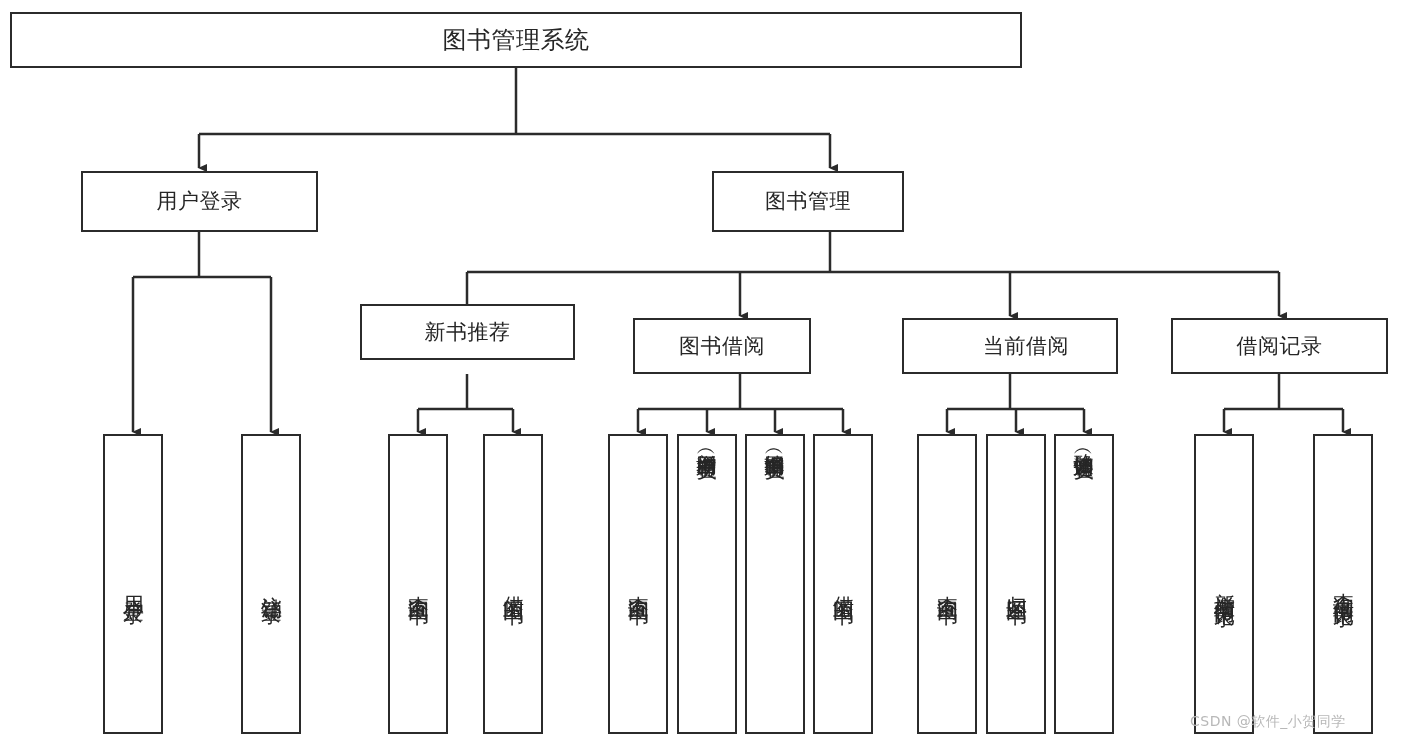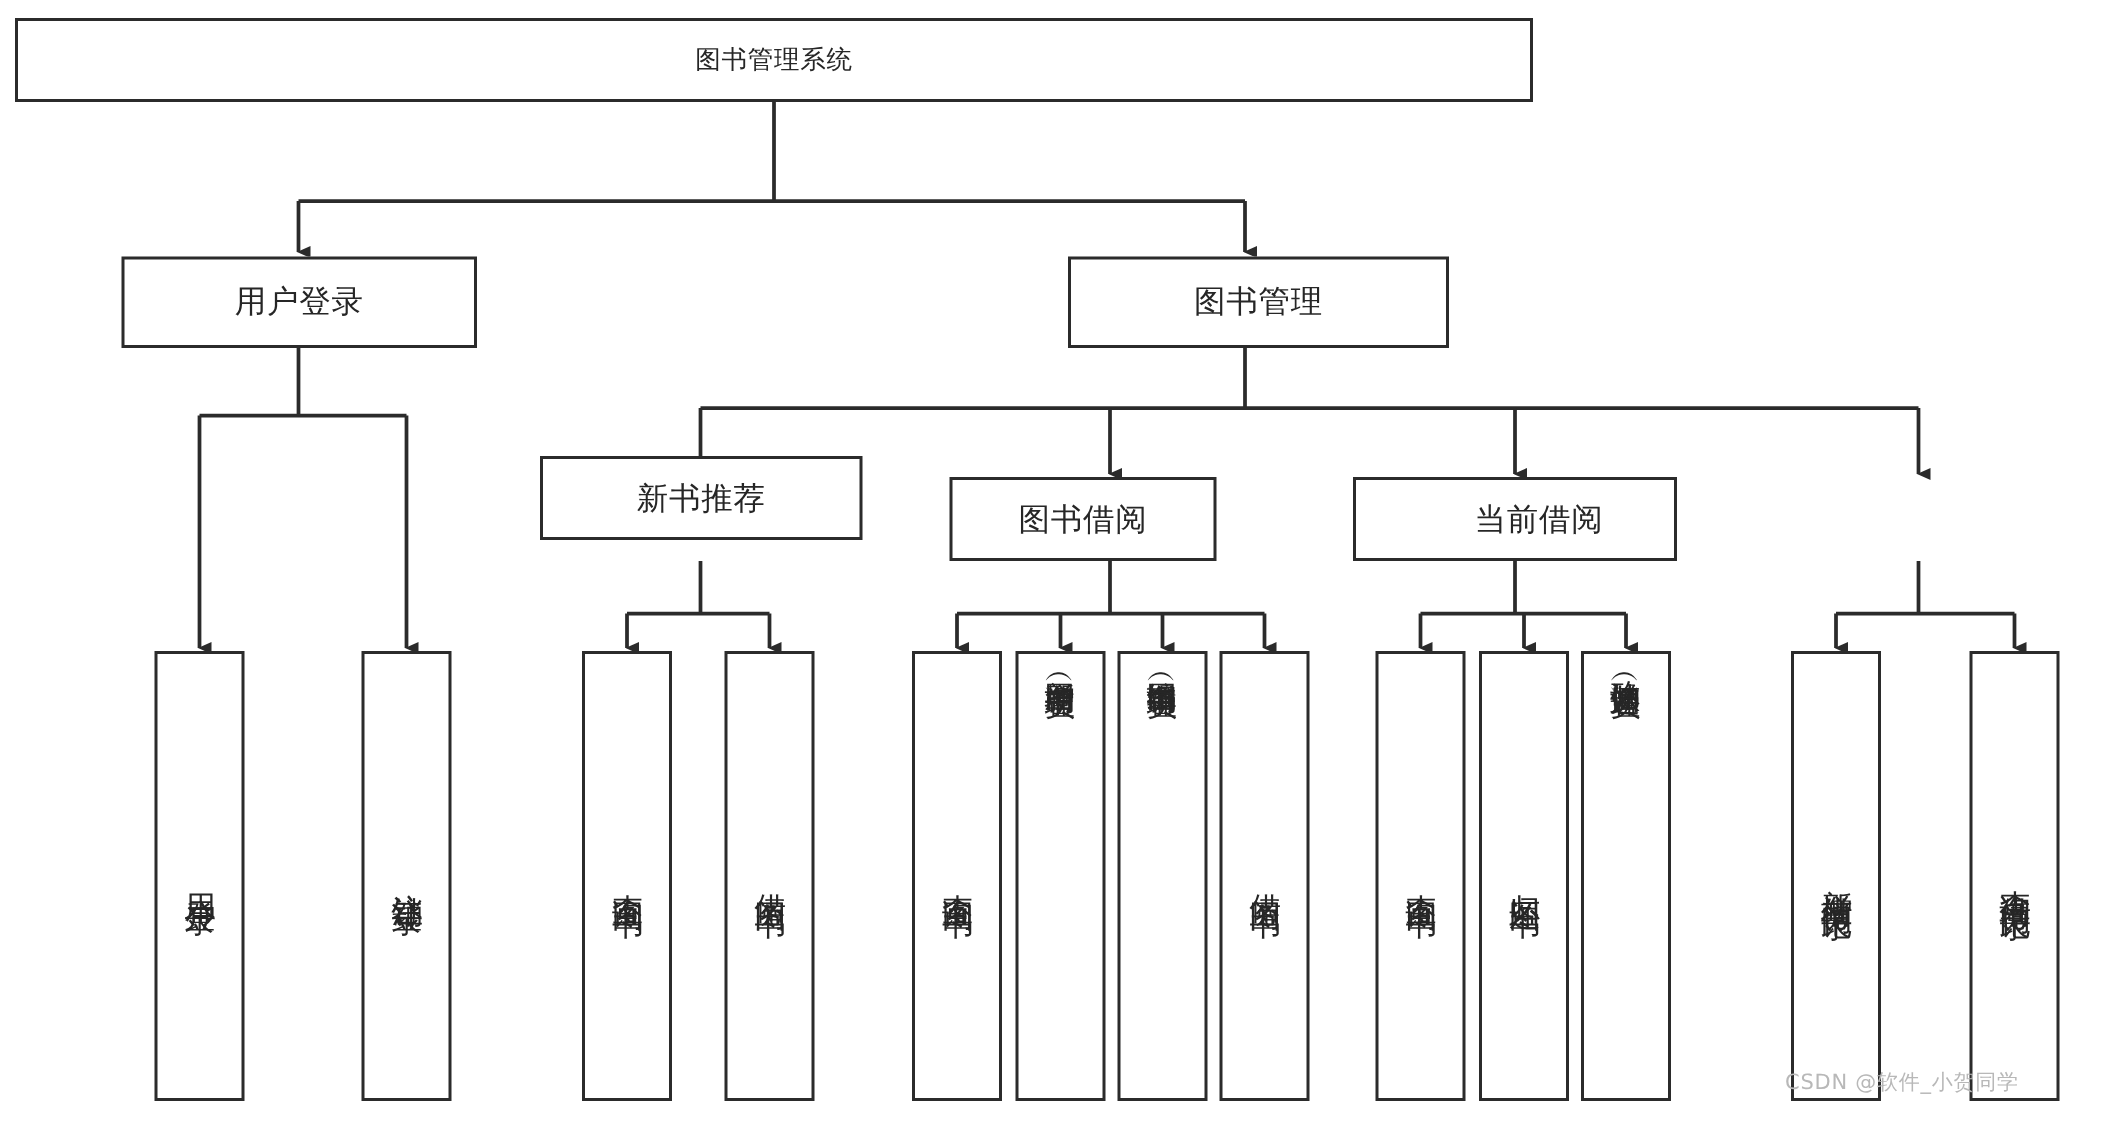--- a/index.html
+++ b/index.html
@@ -42,21 +42,21 @@
     line-height: 1.18;
     white-space: nowrap;
   }
   
   .node.horiz .lbl {
     writing-mode: horizontal-tb;
     font-size: 21px;
     letter-spacing: 0.5px;
   }
   .node.root .lbl {
-    font-size: 17px;
+    font-size: 24px;
   }
   
   .node.vert {
     align-items: flex-start;
     padding-top: 2px;
   }
   .node.vert .lbl {
     writing-mode: vertical-rl;
     text-orientation: upright;
     font-size: 21px;
@@ -139,33 +139,36 @@
     </g>
   </svg>
 
   <div class="node horiz root" style="left:10px; top:12px; width:1012px; height:56px;">
     <span class="lbl">图书管理系统</span>
   </div>
 
   <div class="node horiz" style="left:81px; top:171px; width:237px; height:61px;">
     <span class="lbl">用户登录</span>
   </div>
-  <div class="node horiz" style="left:712px; top:171px; width:254px; height:61px;">
+  <div class="node horiz" style="left:712px; top:171px; width:192px; height:61px;">
     <span class="lbl">图书管理</span>
   </div>
 
   <div class="node horiz" style="left:360px; top:304px; width:215px; height:56px;">
     <span class="lbl">新书推荐</span>
   </div>
   <div class="node horiz" style="left:633px; top:318px; width:178px; height:56px;">
     <span class="lbl">图书借阅</span>
   </div>
   <div class="node horiz" style="left:902px; top:318px; width:216px; height:56px;padding-left:32px;">
     <span class="lbl">当前借阅</span>
   </div>
+  <div class="node horiz" style="left:1171px; top:318px; width:217px; height:56px;">
+    <span class="lbl">借阅记录</span>
+  </div>
 
   <div class="node vert center" style="left:103px; top:434px; width:60px; height:300px;">
     <span class="lbl">用户登录</span>
   </div>
   <div class="node vert center" style="left:241px; top:434px; width:60px; height:300px;">
     <span class="lbl">注销登录</span>
   </div>
 
   <div class="node vert center" style="left:388px; top:434px; width:60px; height:300px;">
     <span class="lbl">查询图书</span>

